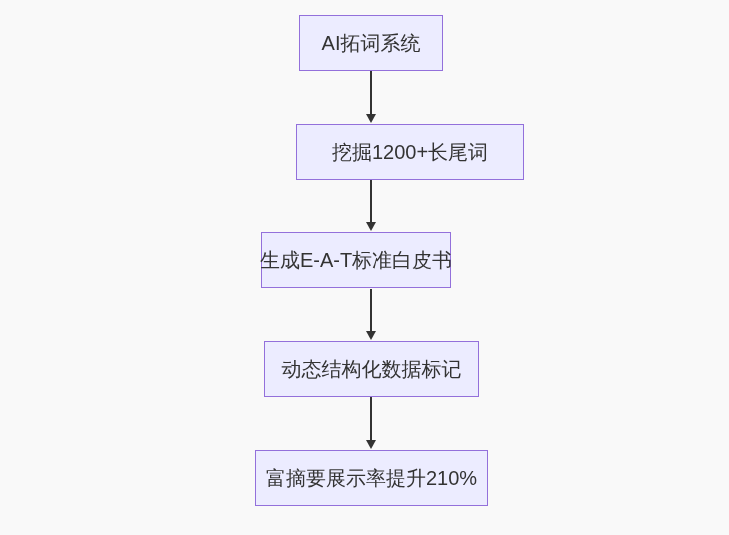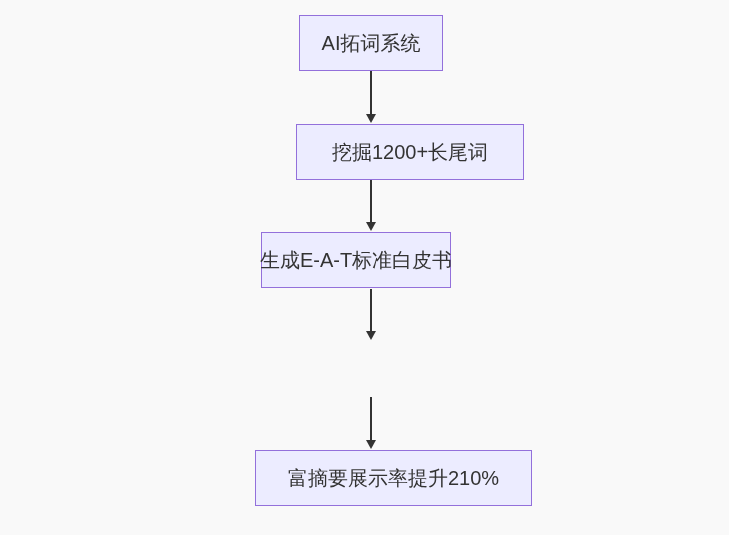--- a/index.html
+++ b/index.html
@@ -28,21 +28,21 @@
   .node-label {
     color: #333333;
     font-size: 20px;
     white-space: nowrap;
     text-align: center;
   }
   .n1 { left: 299px; top: 15px;  width: 144px; }
   .n2 { left: 274px; top: 124px; width: 228px; margin-left: 22px; }
   .n3 { left: 261px; top: 232px; width: 190px; }
   .n4 { left: 264px; top: 341px; width: 215px; }
-  .n5 { left: 255px; top: 450px; width: 277px; }
+  .n5 { left: 255px; top: 450px; width: 233px; }
 
   .edge {
     position: absolute;
     left: 366px;
     width: 10px;
   }
   .e1 { top: 71px;  height: 52px; }
   .e2 { top: 180px; height: 51px; }
   .e3 { top: 289px; height: 51px; }
   .e4 { top: 397px; height: 52px; }
@@ -91,20 +91,23 @@
 
   <div class="node n3">
     <span class="node-label">生成E-A-T标准白皮书</span>
   </div>
 
   <div class="edge e3">
     <div class="edge-line"></div>
     <div class="edge-head"></div>
   </div>
 
+  <div class="node n4">
+    <span class="node-label">动态结构化数据标记</span>
+  </div>
 
   <div class="edge e4">
     <div class="edge-line"></div>
     <div class="edge-head"></div>
   </div>
 
   <div class="node n5">
     <span class="node-label">富摘要展示率提升210%</span>
   </div>
 

